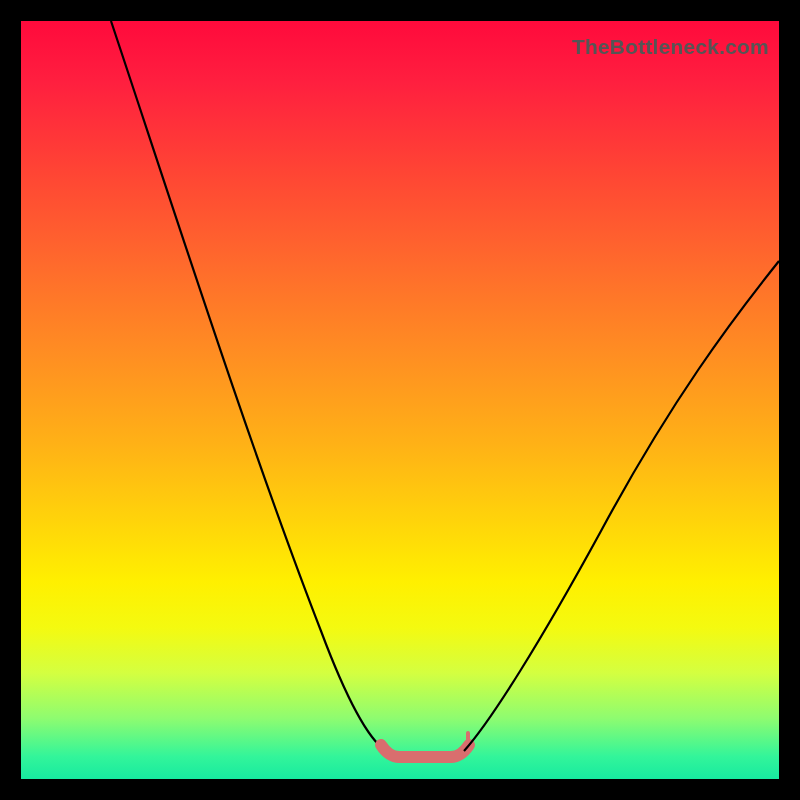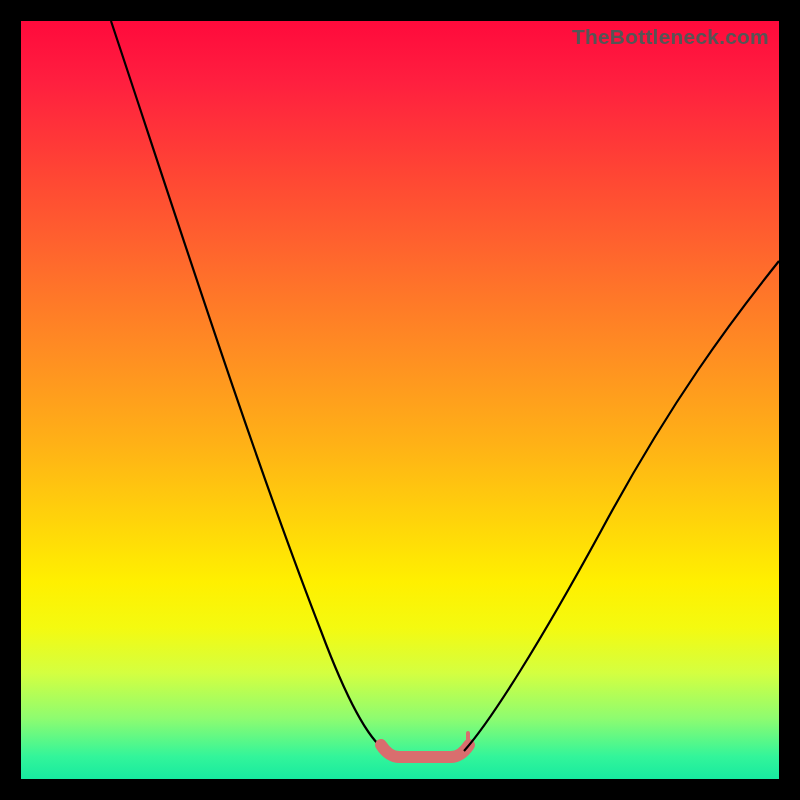--- a/index.html
+++ b/index.html
@@ -36,21 +36,21 @@
       #fff000 74%,
       #f4fa10 80%,
       #d4ff40 86%,
       #8efc70 92%,
       #33f59a 97%,
       #17eaa0 100%
     );
   }
   .watermark {
     position: absolute;
-    top: 4px;
+    top: 14px;
     right: 10px;
     color: #555;
     font-size: 21px;
     font-weight: 600;
     letter-spacing: 0.2px;
     user-select: none;
   }
   svg.curves {
     position: absolute;
     left: 0;

